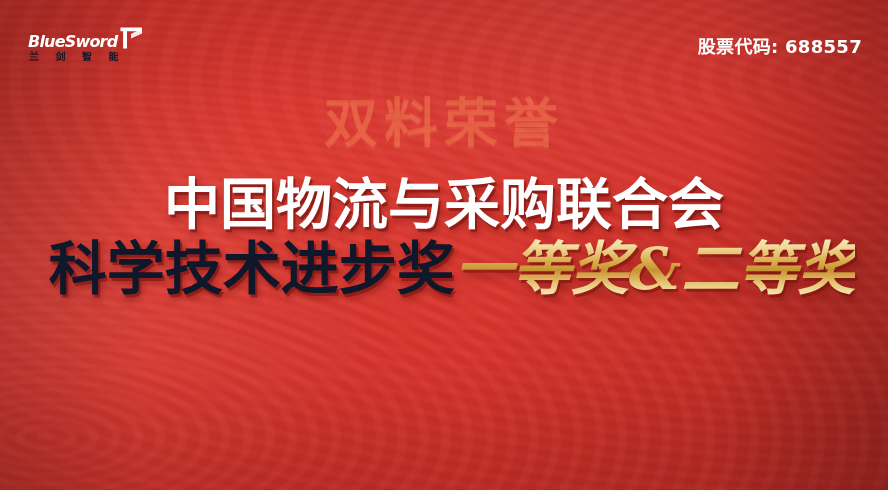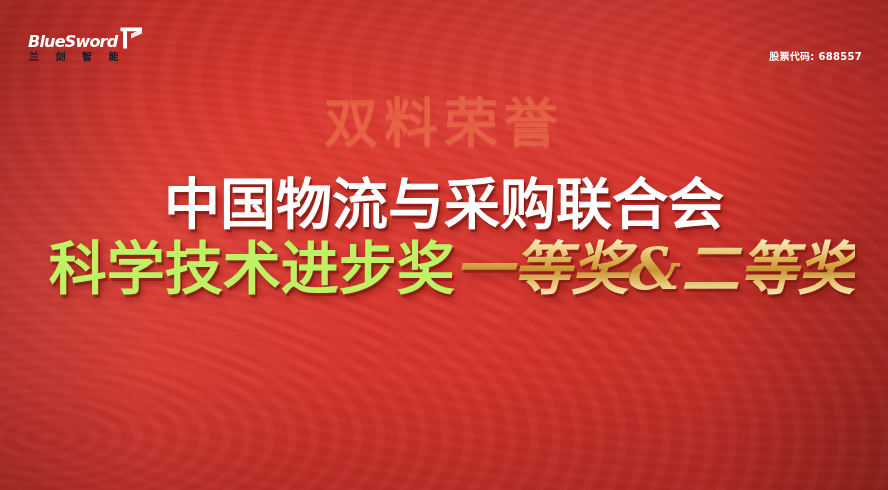--- a/index.html
+++ b/index.html
@@ -113,23 +113,23 @@
     left: 90px;
     top: 2px;
     width: 26px;
     height: 24px;
   }
 
   
   .stock-code {
     position: absolute;
     right: 26px;
-    top: 52px;
+    top: 38px;
     font-family: "DejaVu Sans", sans-serif;
-    font-size: 10px;
+    font-size: 18px;
     font-weight: bold;
     color: #FFFFFF;
     letter-spacing: 0.3px;
     white-space: nowrap;
     line-height: 1;
   }
 
   
   .watermark {
     position: absolute;
@@ -169,21 +169,21 @@
     text-shadow:
       2px 3px 0 rgba(120, 14, 10, 0.55),
       3px 5px 7px rgba(90, 10, 8, 0.45);
     margin-bottom: 8px;
   }
   .title-line-2 {
     font-size: 58px;
     letter-spacing: 0px;
   }
   .seg-white {
-    color: #bef264;
+    color: #0f172a;
     text-shadow:
       2px 3px 0 rgba(120, 14, 10, 0.55),
       3px 5px 7px rgba(90, 10, 8, 0.45);
     margin-left: 16px;
   }
   .seg-gold {
     background-image: linear-gradient(
       180deg,
       #F9ECC2 0%,
       #F2DC9E 16%,

